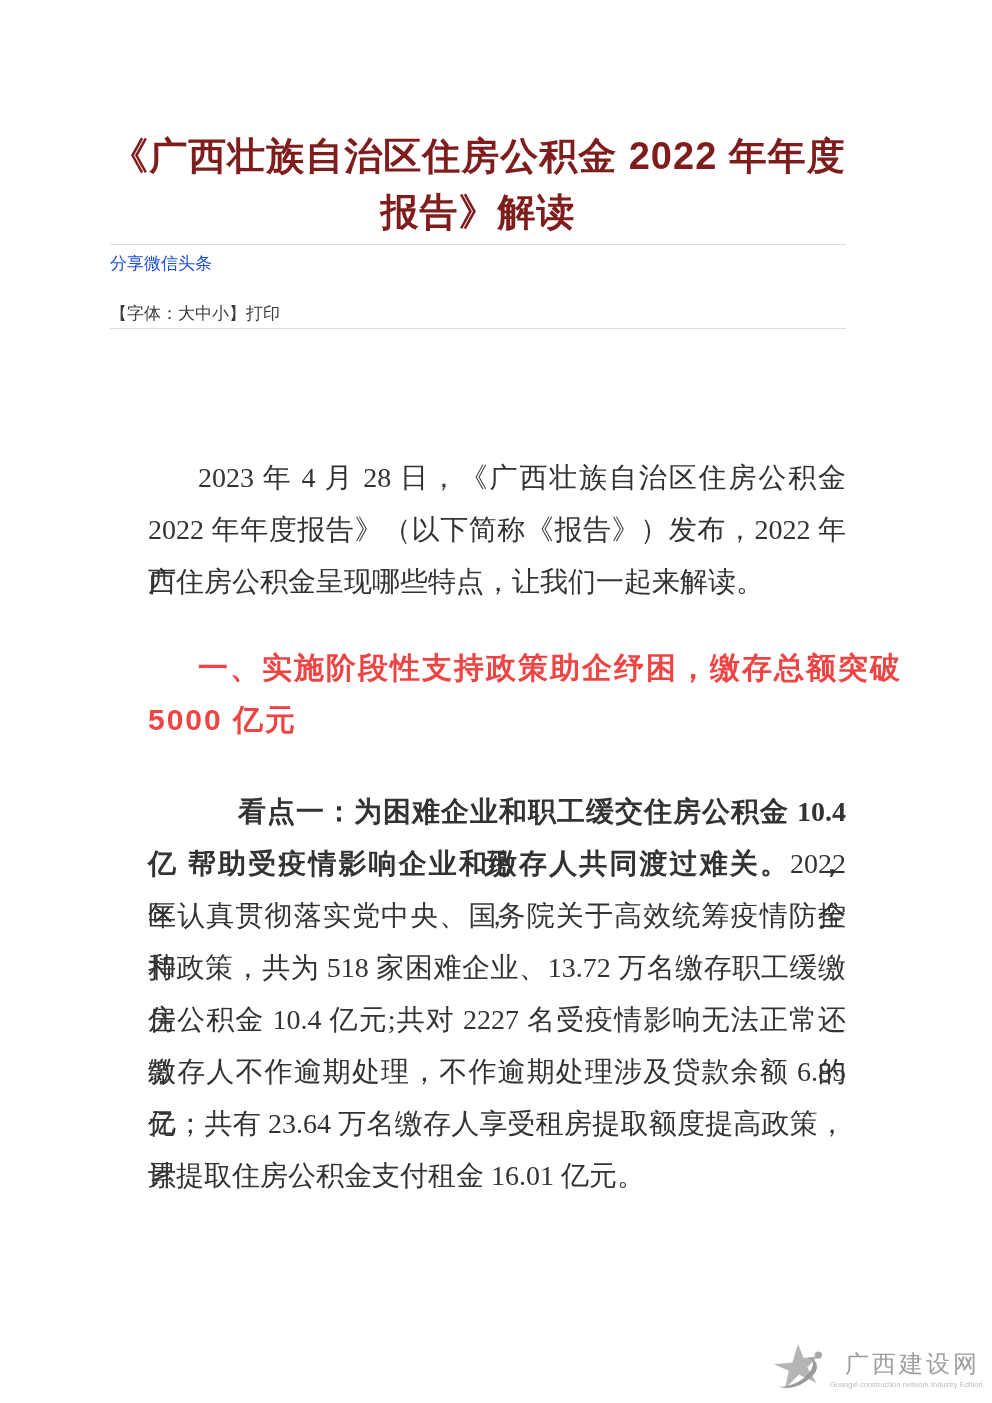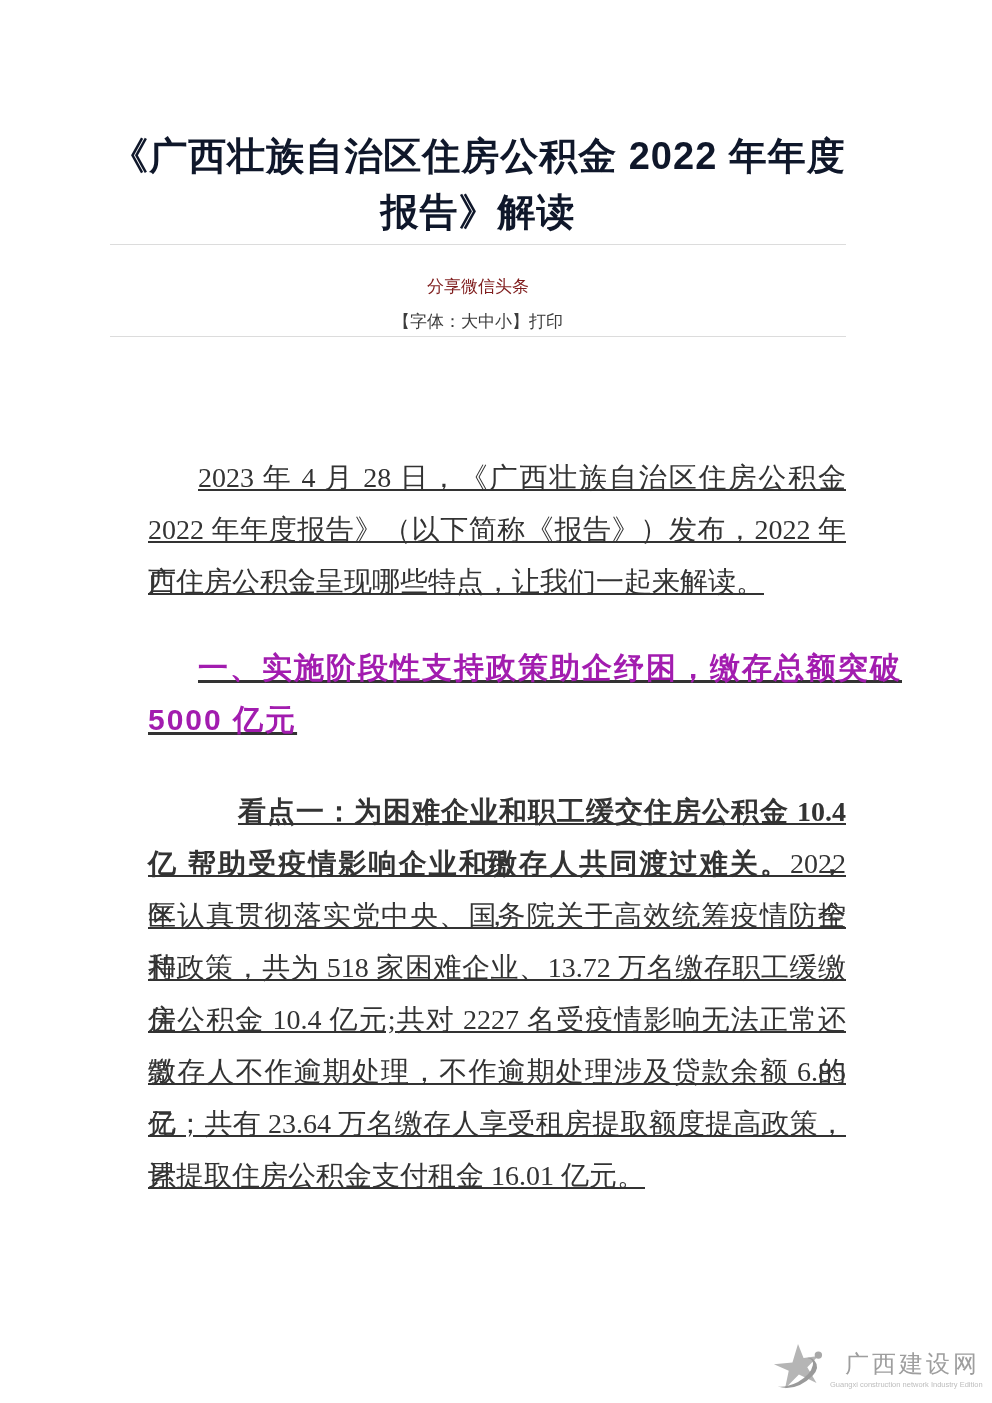--- a/index.html
+++ b/index.html
@@ -4,54 +4,54 @@
 <style>
   * { margin:0; padding:0; box-sizing:border-box; }
   html,body { background:#ffffff; }
   body {
     width:992px; height:1403px; position:relative; overflow:hidden;
     font-family:"Liberation Sans","DejaVu Sans",sans-serif;
   }
   .header { position:absolute; left:110px; top:128px; width:736px; }
   .title {
     text-align:center; font-weight:700; font-size:38px; line-height:56px;
-    color:#0f172a; font-family:"Liberation Sans","DejaVu Sans",sans-serif;
+    color:#7f1d1d; font-family:"Liberation Sans","DejaVu Sans",sans-serif;
     letter-spacing:1px;
   }
   .meta-row {
     margin-top:2px; padding-left:38px; font-size:17px; line-height:20px;
     color:#404040; display:flex; align-items:baseline;
   }
   .meta-date { white-space:nowrap; }
   .meta-source { margin-left:36px; white-space:nowrap; }
   .divider { margin-top:4px; border-top:1px solid #dcdcdc; height:0; }
   .divider2 { margin-top:3px; border-top:1px solid #dcdcdc; height:0; }
   .share-row {
-    margin-top:31px; text-align:center; font-size:17px; line-height:22px; color:#7f1d1d;
+    margin-top:8px; text-align:left; font-size:17px; line-height:22px; color:#1d4ed8;
   }
   .font-row {
-    margin-top:13px; text-align:center; font-size:17px; line-height:22px; color:#3c3c3c;
+    margin-top:28px; text-align:left; font-size:17px; line-height:22px; color:#3c3c3c;
   }
   .share-row span, .font-row span { display:inline; }
   .article {
     position:absolute; left:148px; top:452px; width:698px;
     font-family:"Liberation Serif","DejaVu Serif",serif;
-    font-size:28px; color:#333333;text-decoration:underline;
+    font-size:28px; color:#333333;
   }
   .pline { line-height:52px; height:52px; white-space:nowrap; }
   .jline {
     line-height:52px; height:52px; white-space:normal;
     text-align:justify; text-align-last:justify; text-justify:inter-character;
   }
   .indent { text-indent:50px; }
   .lastline { text-align:left; text-align-last:left; }
   .section-heading {
     margin-top:34px;
     font-family:"Liberation Sans","DejaVu Sans",sans-serif;
-    font-weight:700; font-size:30px; color:#a21caf; letter-spacing:2px;
+    font-weight:700; font-size:30px; color:#ef4444; letter-spacing:2px;
   }
   .section-heading .pline { height:52px; line-height:52px; }
   .p2 { margin-top:40px; }
   .bold-lead { font-weight:700;margin-left:40px; }
   .watermark {
     position:absolute; right:10px; top:1342px; width:212px; height:58px;
     color:#a3a3a3;
     text-align:right;
   }
   .wm-star { position:absolute; left:0; top:2px; width:56px; height:50px; }

